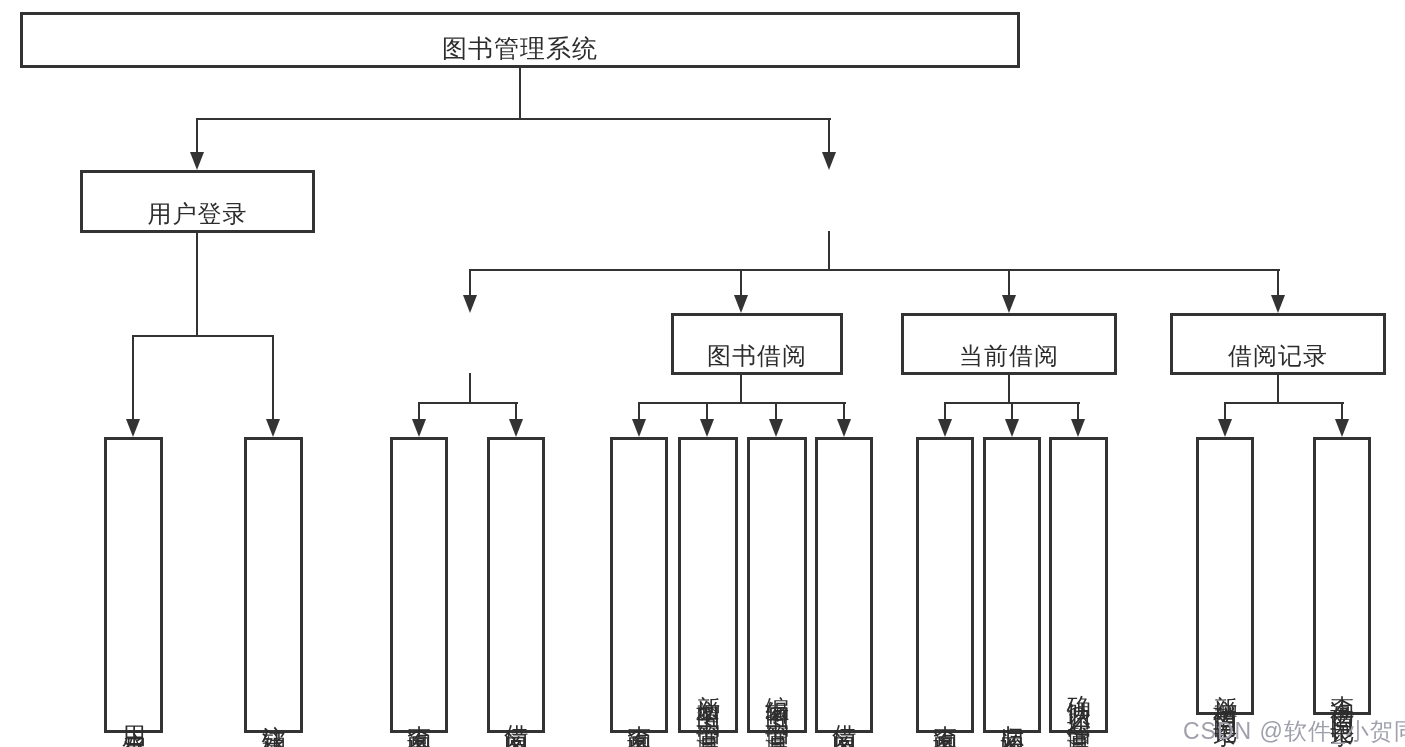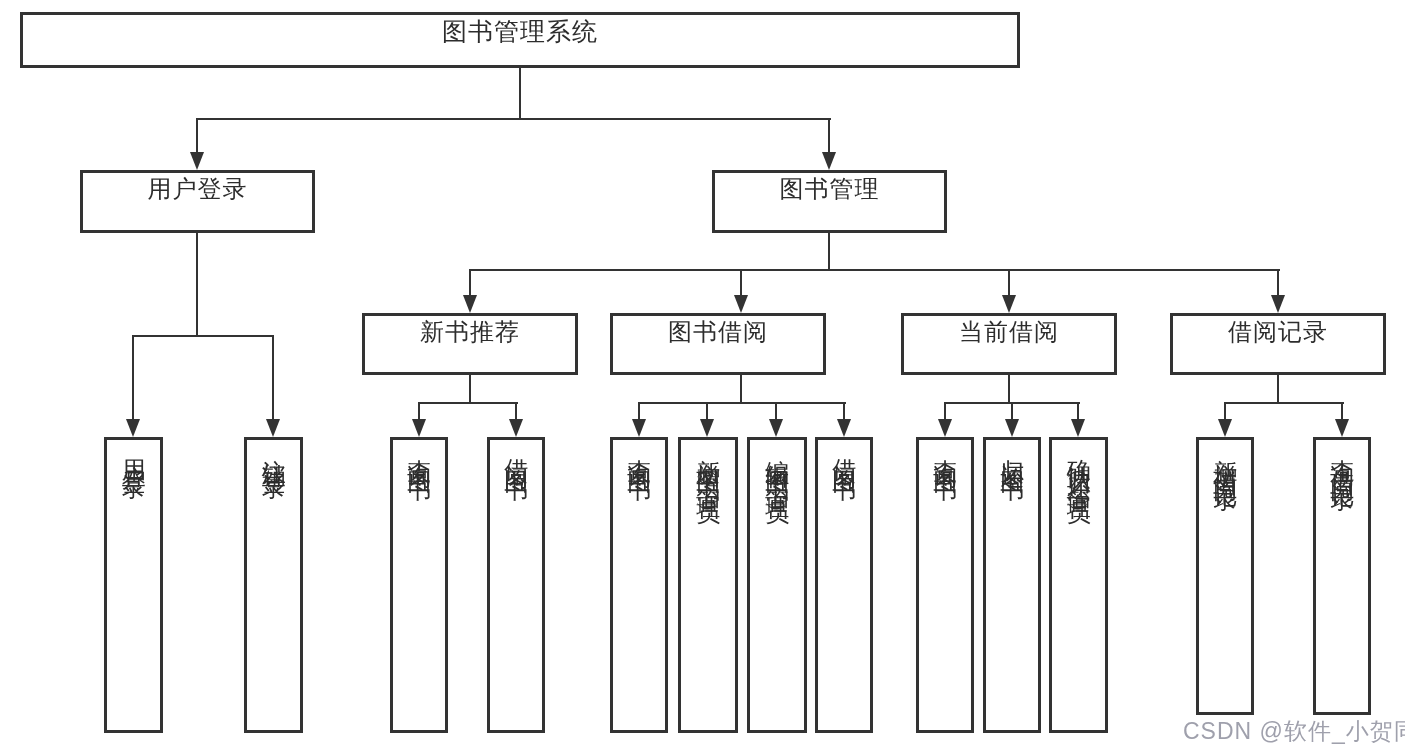--- a/index.html
+++ b/index.html
@@ -16,21 +16,21 @@
     background:var(--c-background);
     font-family:"Liberation Sans", sans-serif;
     color:var(--c-text);
     overflow:hidden;
   }
   .box{
     position:absolute;
     box-sizing:border-box;
     border:3px solid var(--c-box-border);
     background:var(--c-background);
-    display:flex;align-items:flex-start;justify-content:center;
+    display:flex;align-items:flex-end;justify-content:center;
     font-size:24px;
     letter-spacing:1px;
   }
   .box.root{font-size:25px;}
   .leaf .vtext{
     writing-mode:vertical-rl;
     text-orientation:mixed;
     font-size:24px;
     letter-spacing:6px;
     line-height:1.1;
@@ -59,28 +59,22 @@
 
 <div class="stage">
 
   <div class="box root" style="left:20px;top:12px;width:1000px;height:56px">
     <span>图书管理系统</span>
   </div>
 
   <div class="box" style="left:80px;top:170px;width:235px;height:63px">
     <span>用户登录</span>
   </div>
-  <div class="box" style="left:712px;top:170px;width:235px;height:63px">
-    <span>图书管理</span>
-  </div>
 
-  <div class="box" style="left:362px;top:313px;width:216px;height:62px">
-    <span>新书推荐</span>
-  </div>
-  <div class="box" style="left:610px;top:313px;width:216px;height:62px">
+  <div class="box" style="left:671px;top:313px;width:172px;height:62px">
     <span>图书借阅</span>
   </div>
   <div class="box" style="left:1170px;top:313px;width:216px;height:62px">
     <span>借阅记录</span>
   </div>
   <div class="box" style="left:901px;top:313px;width:216px;height:62px">
     <span>当前借阅</span>
   </div>
 
   <div class="box leaf" style="left:104px;top:437px;width:59px;height:296px">

